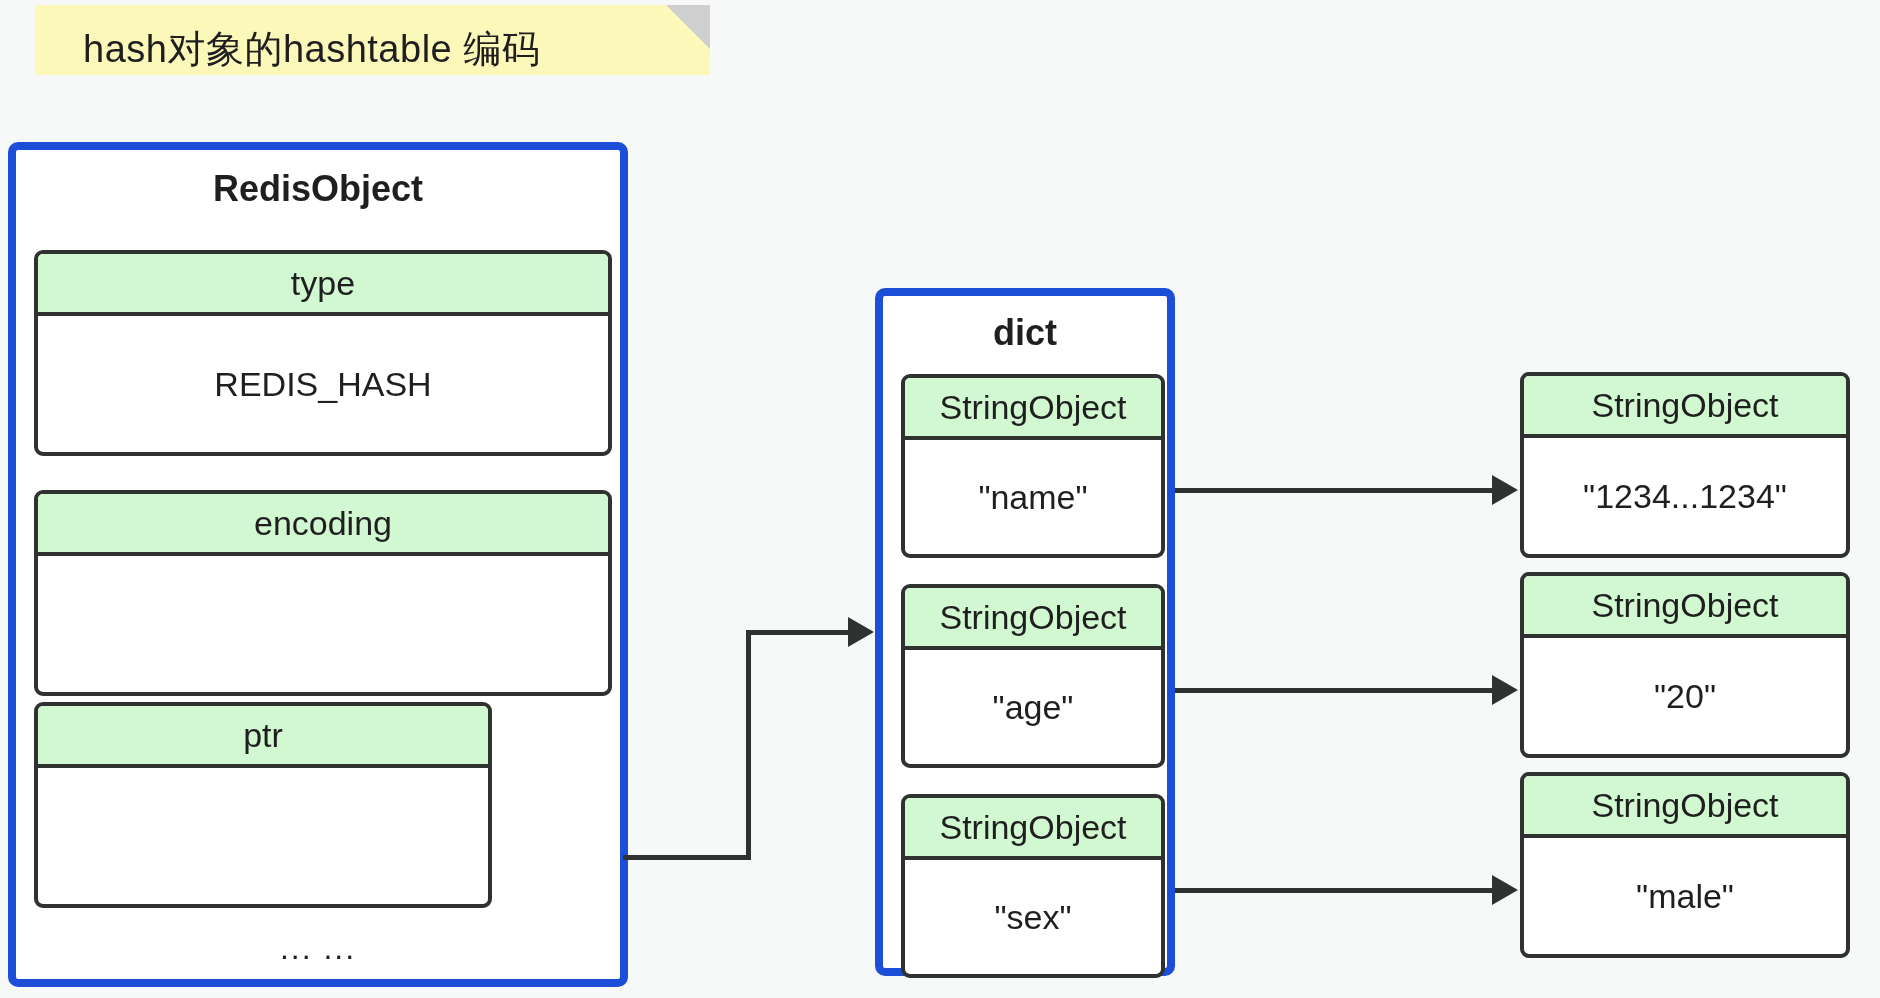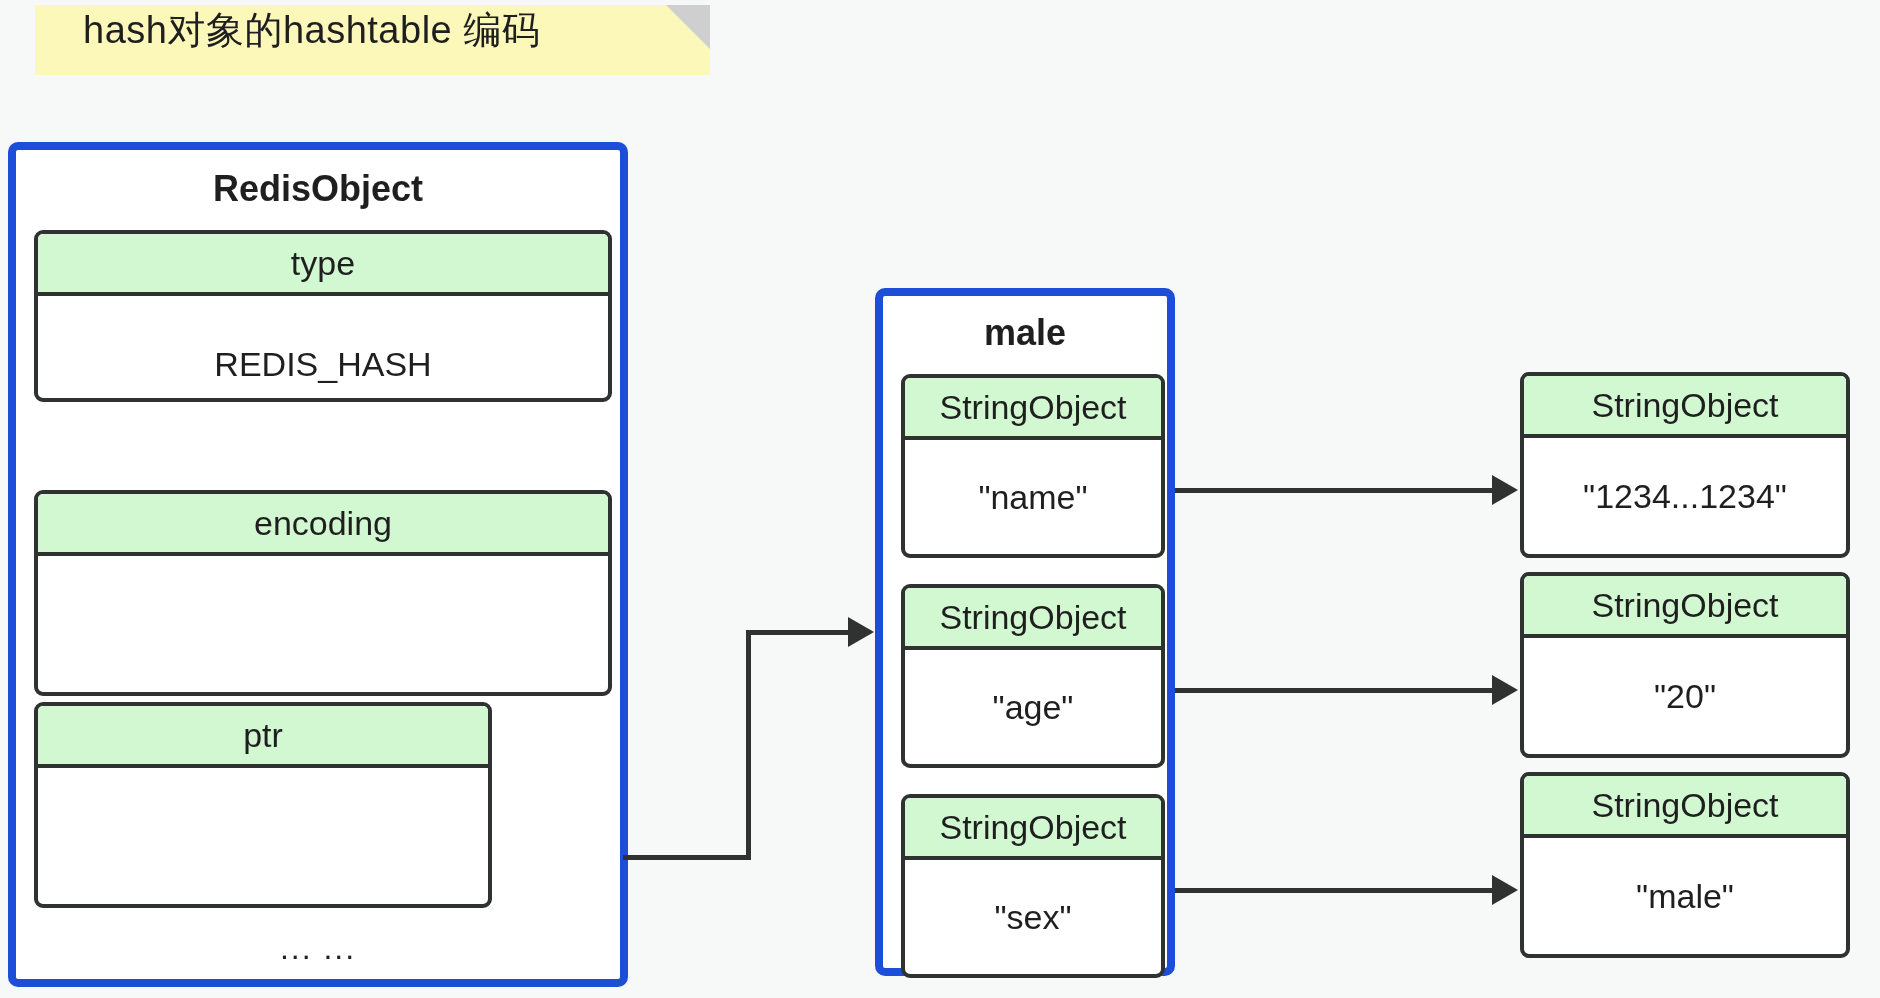--- a/index.html
+++ b/index.html
@@ -11,21 +11,21 @@
     overflow: hidden;
   }
   #stage { position: relative; width: 1880px; height: 998px; }
 
   
   .note {
     position: absolute;
     left: 35px; top: 5px;
     width: 675px; height: 70px;
     background: #fbf8ba;
-    display: flex; align-items: flex-start;
+    display: flex; align-items: flex-end;
   }
   .note-fold {
     position: absolute; right: 0; top: 0;
     width: 0; height: 0;
     border-top: 44px solid #cfcfcf;
     border-left: 44px solid transparent;
   }
   .note-text {
     padding-left: 48px;
     font-size: 38px;
@@ -101,21 +101,21 @@
 <div id="stage">
 
   <div class="note">
     <div class="note-fold"></div>
     <div class="note-text">hash对象的hashtable 编码</div>
   </div>
 
   <div class="outer-box" style="left:8px; top:142px; width:620px; height:845px;">
     <div class="outer-title" style="top:18px;">RedisObject</div>
 
-    <div class="field" style="left:18px; top:80px; width:578px; height:172px;">
+    <div class="field" style="left:18px; top:100px; width:578px; height:206px;">
       <div class="field-head">type</div>
       <div class="field-body" style="height:136px;">REDIS_HASH</div>
     </div>
 
     <div class="field" style="left:18px; top:340px; width:578px; height:206px;">
       <div class="field-head">encoding</div>
     </div>
 
     <div class="field" style="left:18px; top:552px; width:458px; height:206px;">
       <div class="field-head">ptr</div>
@@ -126,21 +126,21 @@
   </div>
 
   <div class="conn">
     <div class="hline" style="left:623px; top:855px; width:128px;"></div>
     <div class="vline" style="left:746px; top:630px; height:230px;"></div>
     <div class="hline" style="left:746px; top:630px; width:104px;"></div>
     <div class="arrow-r" style="left:848px; top:617px;"></div>
   </div>
 
   <div class="outer-box" style="left:875px; top:288px; width:300px; height:688px;">
-    <div class="outer-title" style="top:16px;">male</div>
+    <div class="outer-title" style="top:16px;">dict</div>
 
     <div class="field" style="left:18px; top:78px; width:264px; height:184px;">
       <div class="field-head">StringObject</div>
       <div class="field-body" style="height:114px;">"name"</div>
     </div>
 
     <div class="field" style="left:18px; top:288px; width:264px; height:184px;">
       <div class="field-head">StringObject</div>
       <div class="field-body" style="height:114px;">"age"</div>
     </div>

